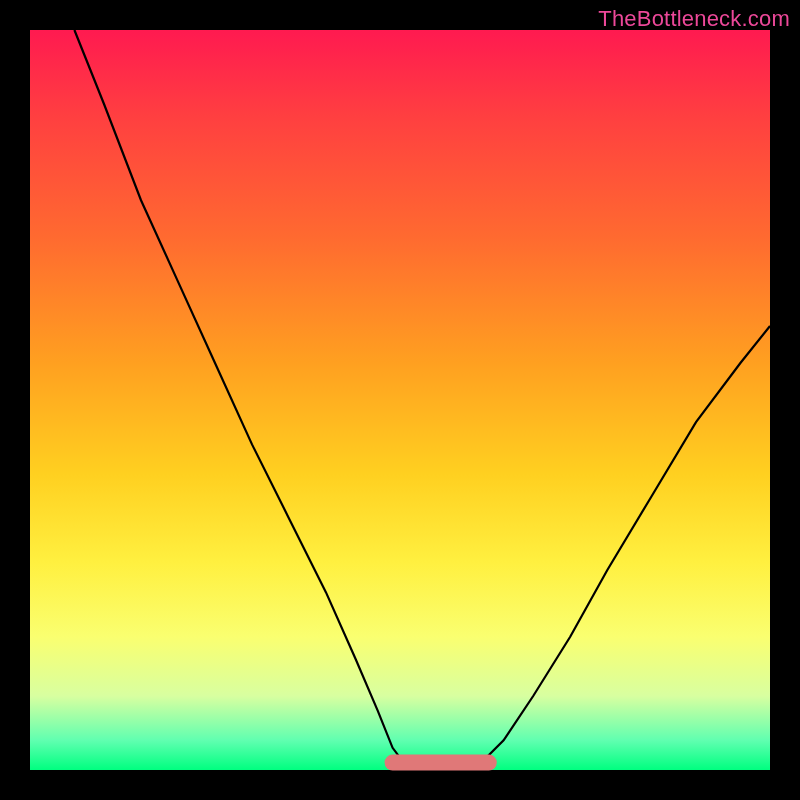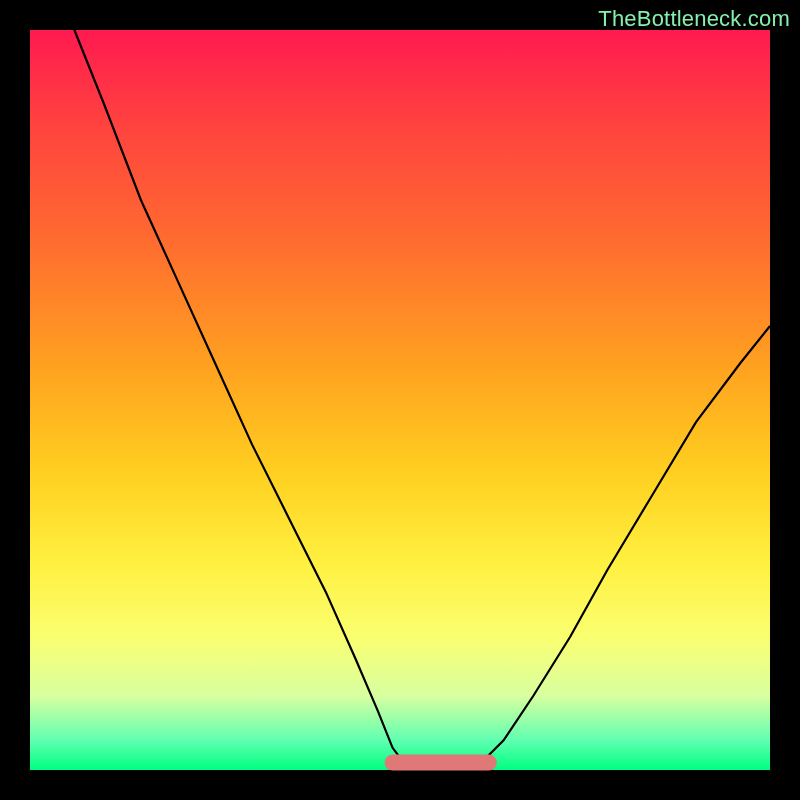--- a/index.html
+++ b/index.html
@@ -36,21 +36,21 @@
       #faff70 82%,
       #d8ffa0 90%,
       #60ffb0 96%,
       #00ff80 100%
     );
   }
   .watermark {
     position: absolute;
     top: 6px;
     right: 10px;
-    color: #86efac;
+    color: #ec4899;
     font-size: 22px;
     font-weight: 500;
     letter-spacing: 0.2px;
   }
   svg.curve {
     position: absolute;
     left: 0;
     top: 0;
     width: 740px;
     height: 740px;

